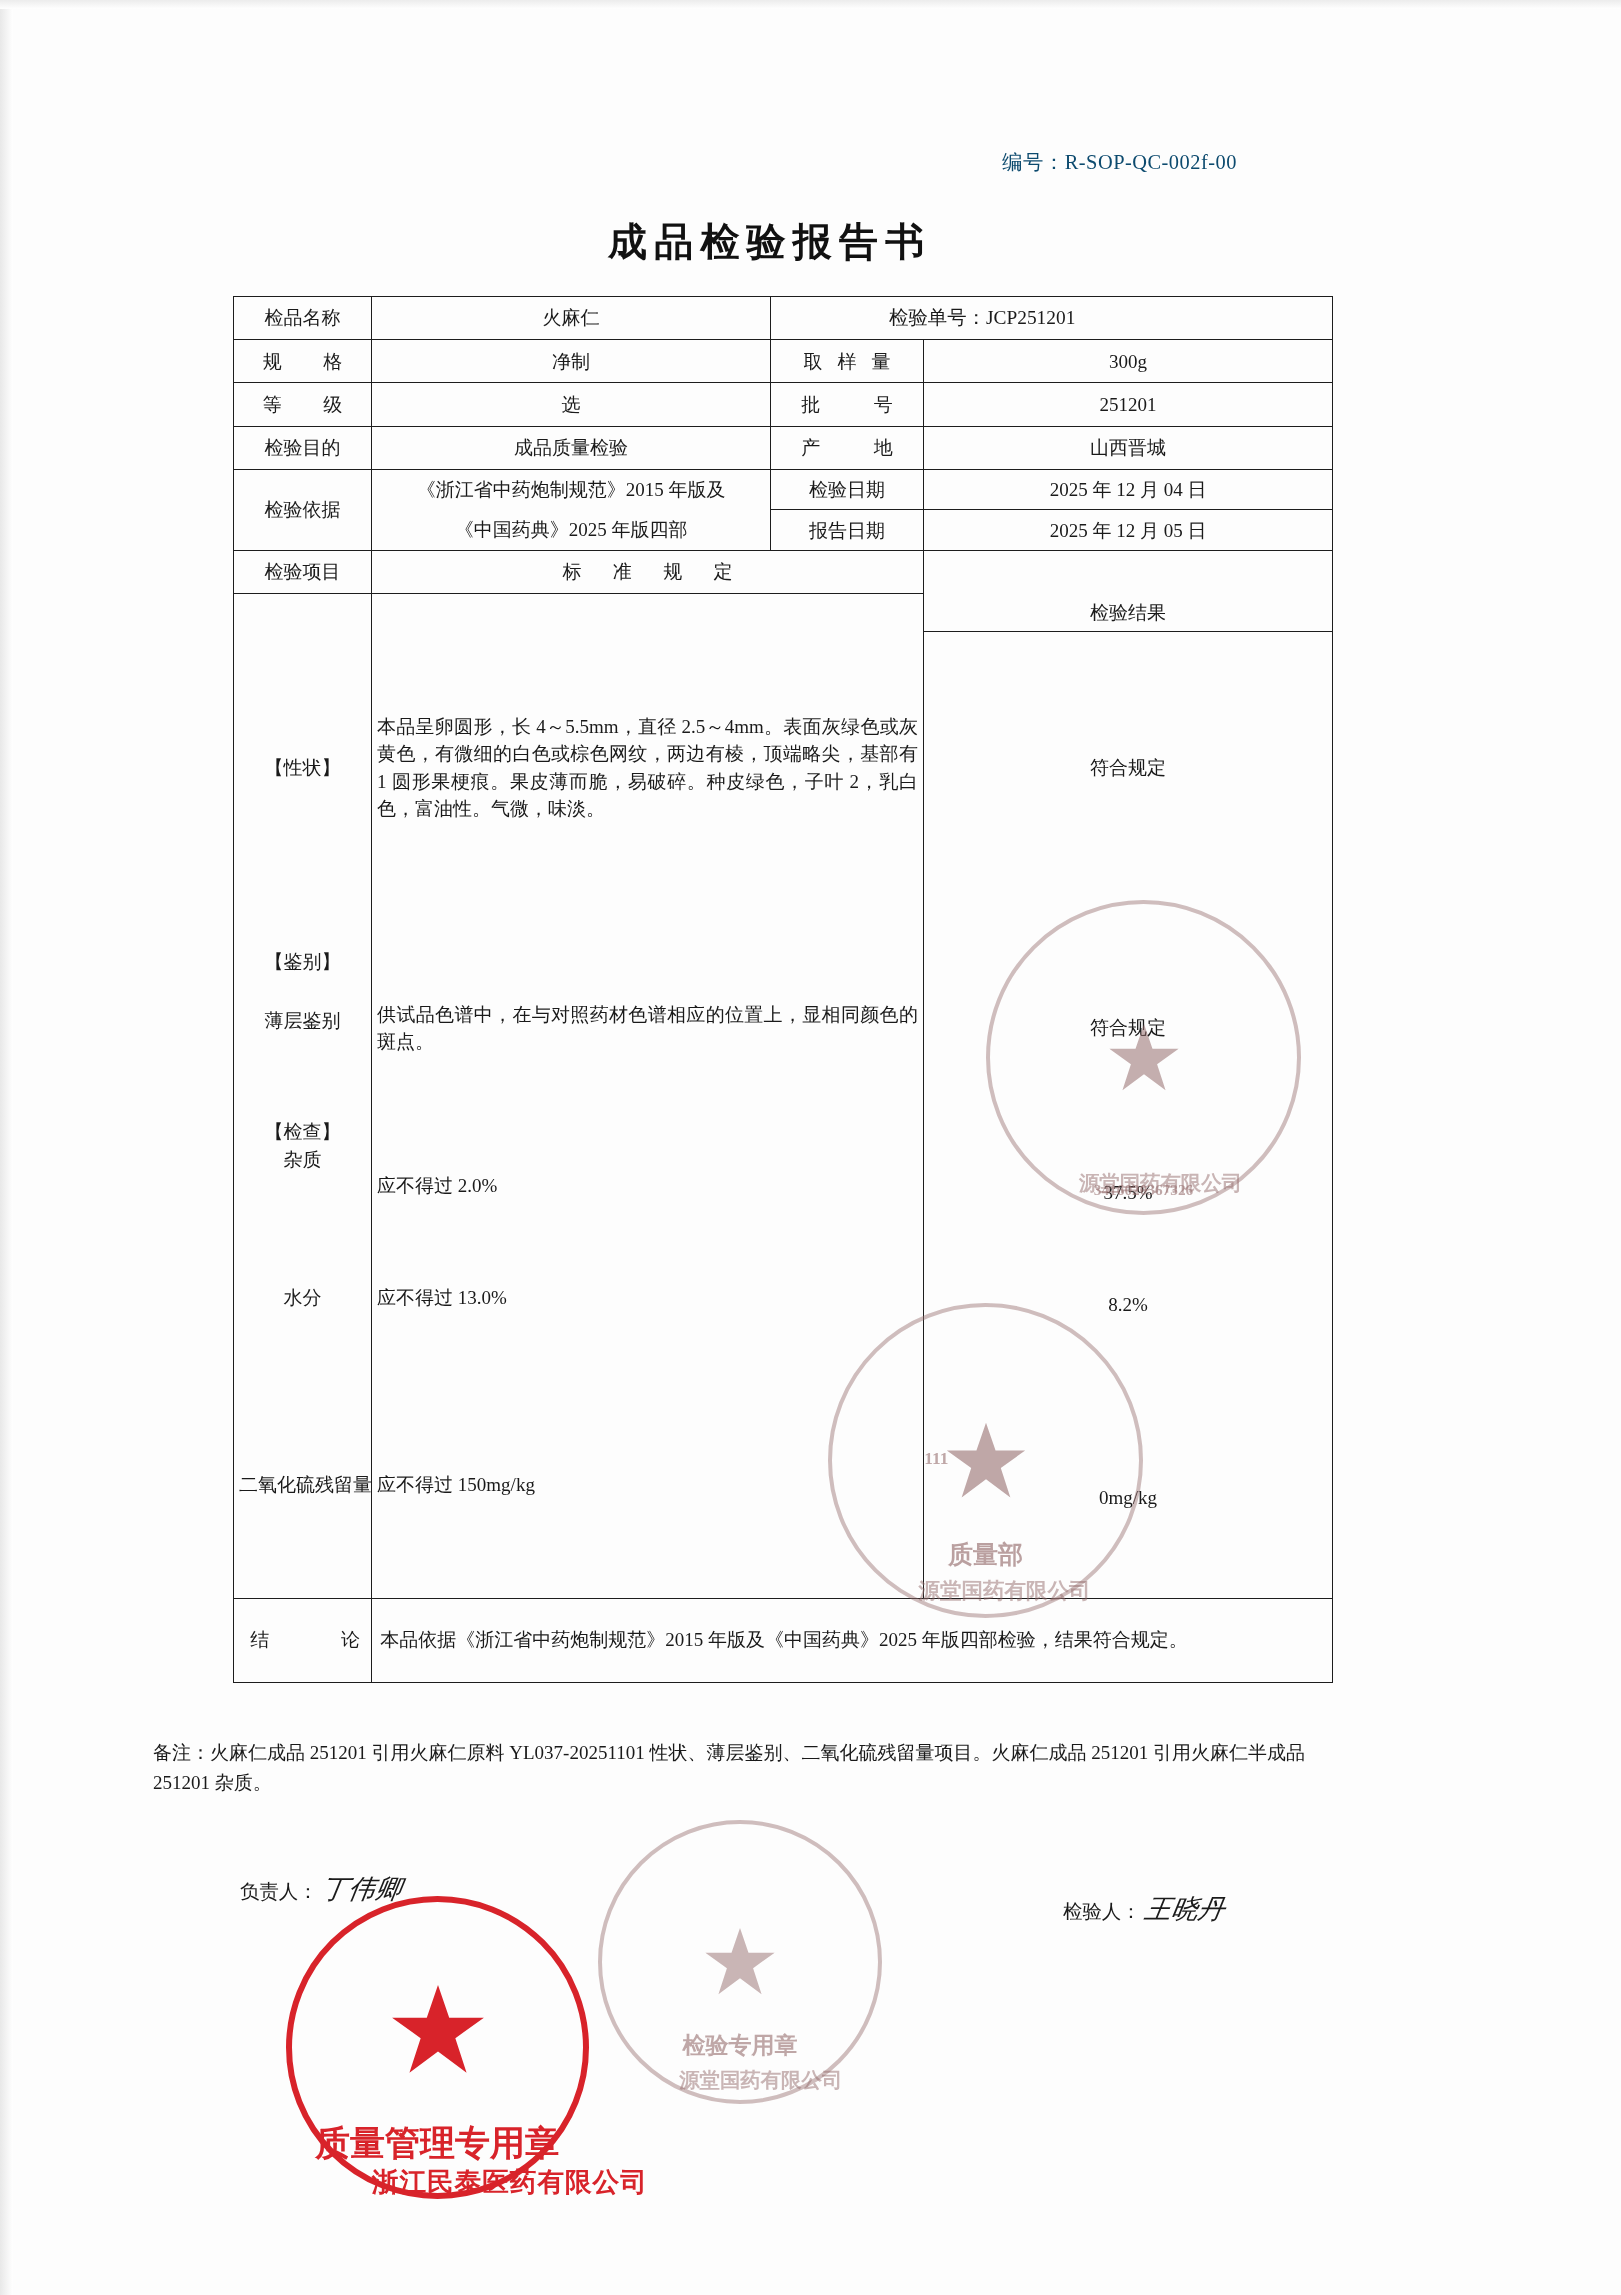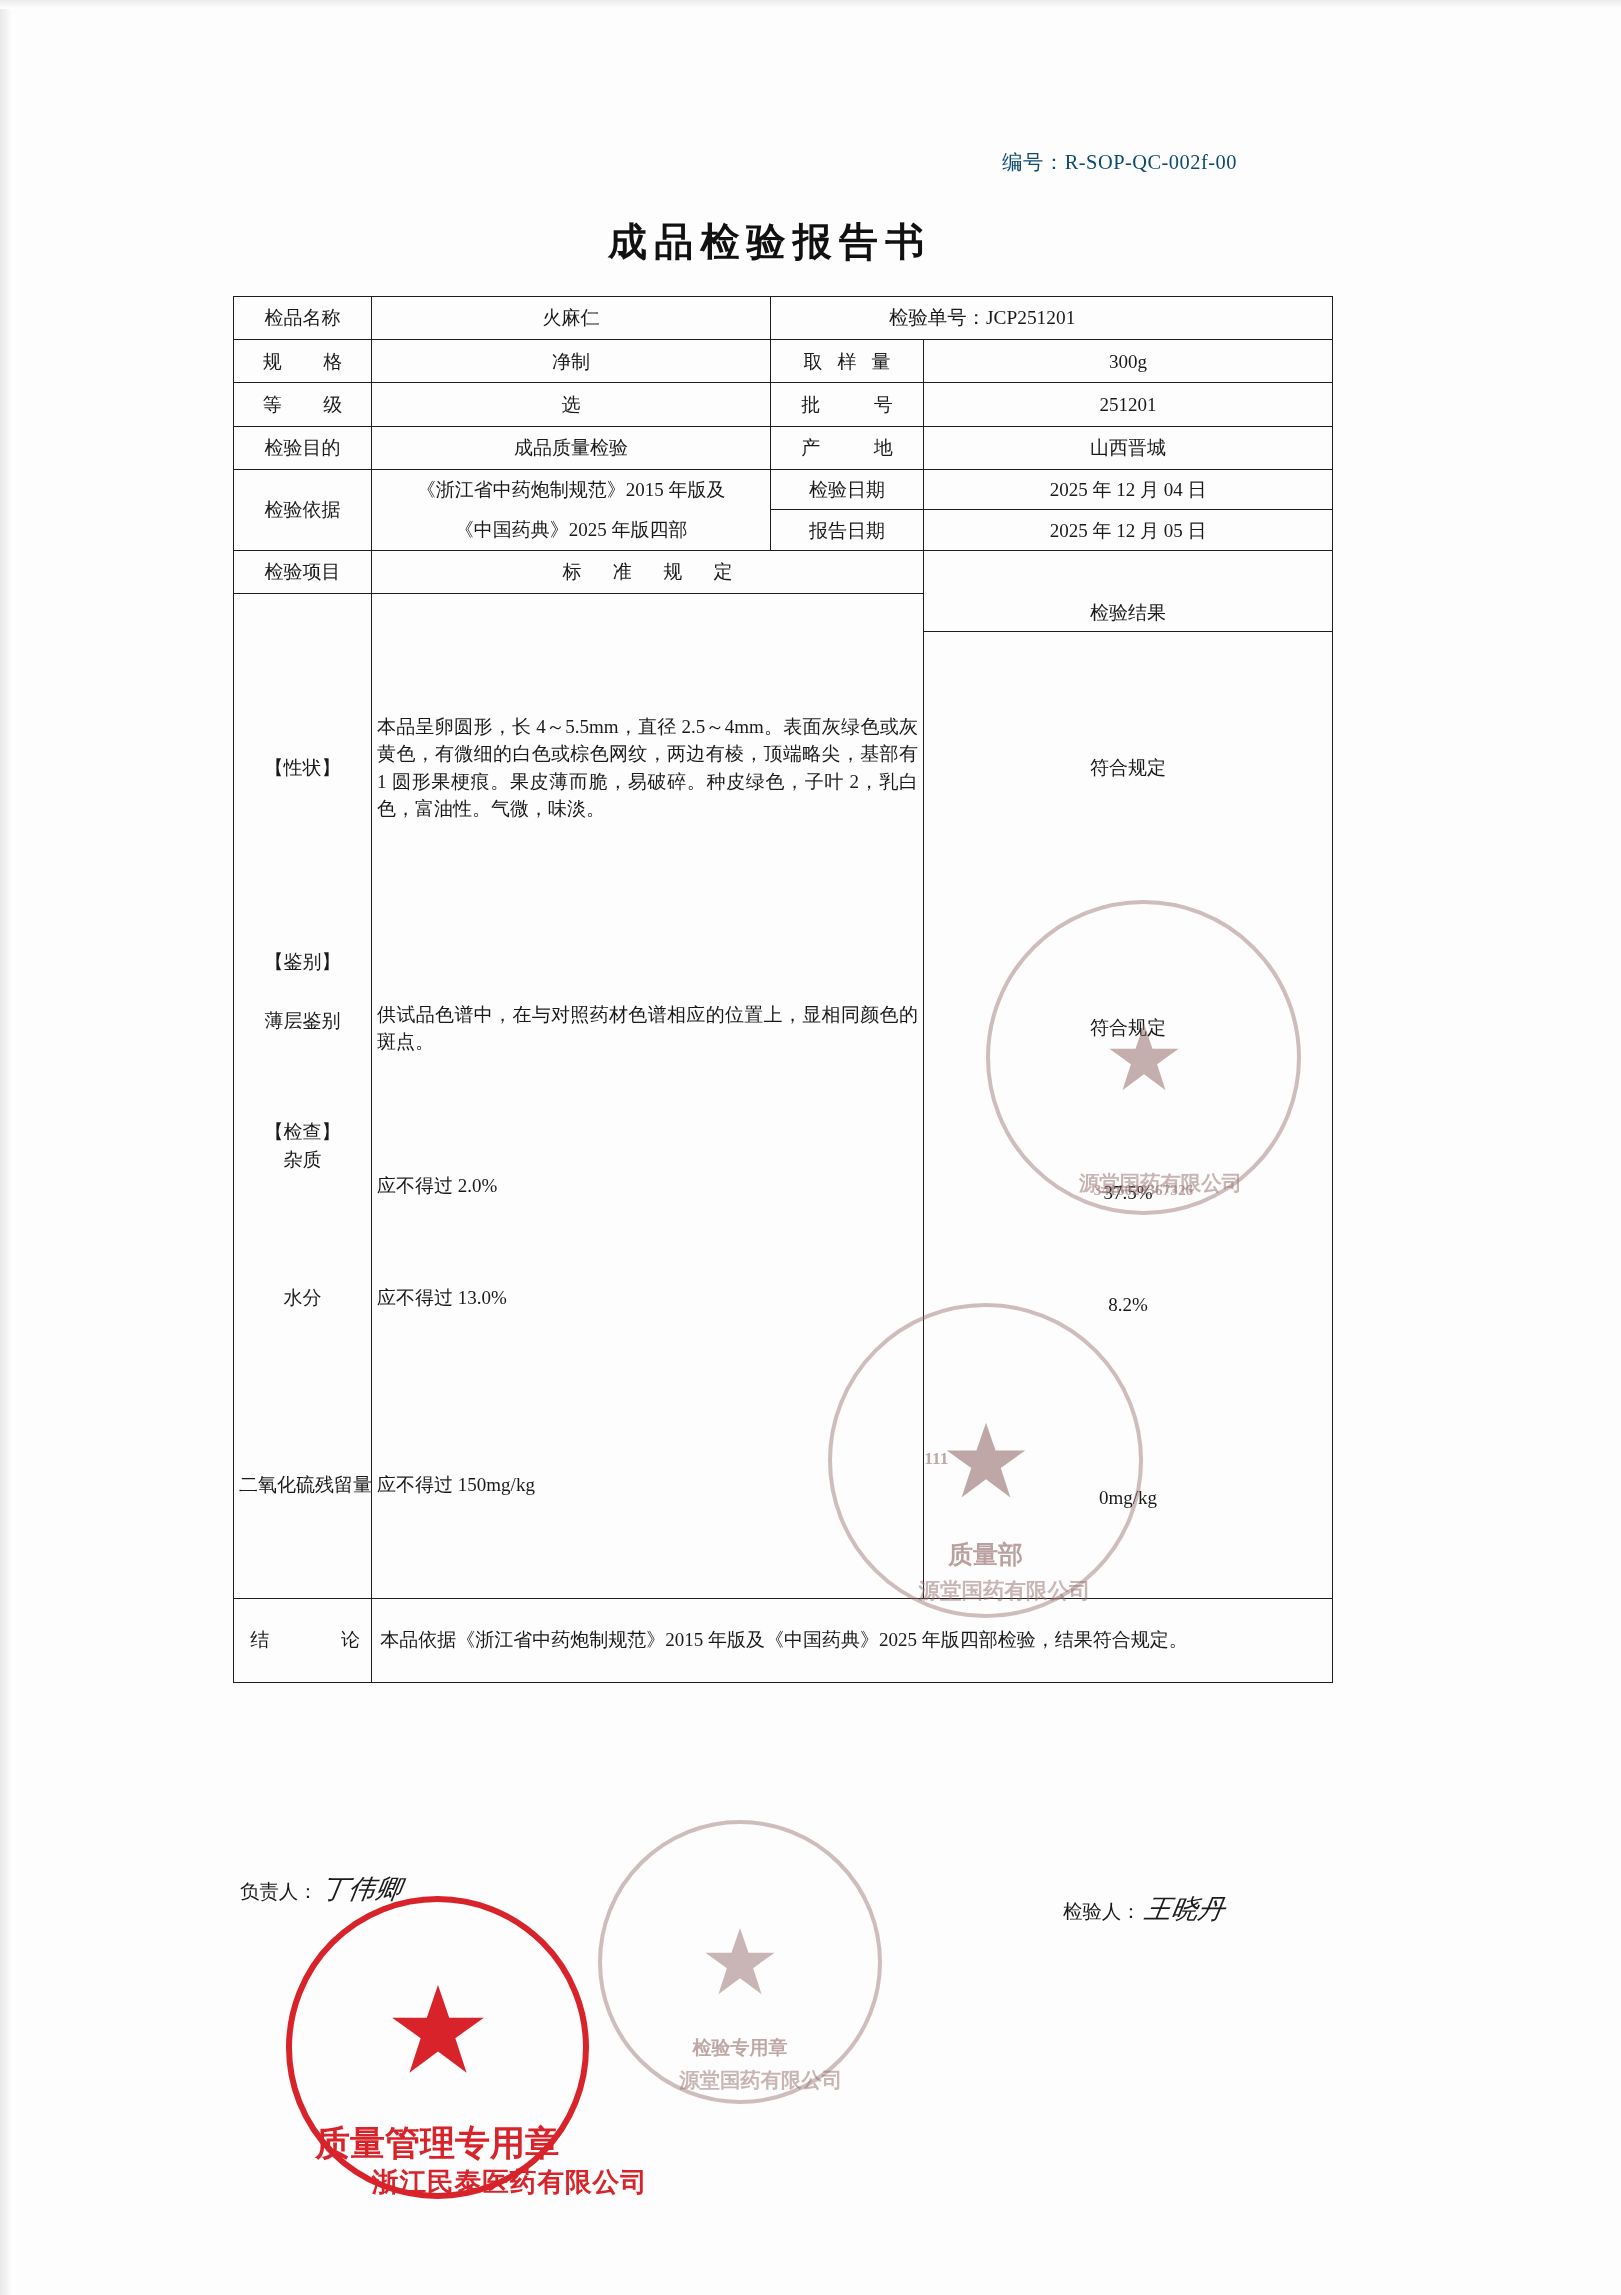--- a/index.html
+++ b/index.html
@@ -286,20 +286,21 @@
         <td class="result" style="border-top:none;border-bottom:none;padding-top:46px">0mg/kg</td>
       </tr>
 
       <tr>
         <td class="lbl sp4" style="height:77px">结　　论</td>
         <td class="concl-txt" colspan="3" style="padding:9.2px 8.2px">本品依据《浙江省中药炮制规范》2015 年版及《中国药典》2025 年版四部检验，结果符合规定。</td>
       </tr>
     </tbody>
   </table>
 
+  <div class="remark">备注：火麻仁成品 251201 引用火麻仁原料 YL037-20251101 性状、薄层鉴别、二氧化硫残留量项目。火麻仁成品 251201 引用火麻仁半成品 251201 杂质。</div>
 
   <div class="sign-row">
     <div class="sign-left">
       <span>负责人：</span>
       <span class="sig-script">丁伟卿</span>
     </div>
     <div class="sign-right">
       <span>检验人：</span>
       <span class="sig-script">王晓丹</span>
     </div>
@@ -332,21 +333,21 @@
 
   <div class="stamp stamp-faint" id="stamp-qc-faint">
     <div class="arc-text">
       <span style="font-size:20.4px;transform:rotate(-62deg) translate(-120px,-5.1px) rotate(62deg);">源堂国药有限公司</span>
     </div>
     <div class="star">
       <svg width="77" height="77" viewBox="0 0 100 100">
         <polygon points="50,6 61,38 95,38 67,58 78,92 50,71 22,92 33,58 5,38 39,38" fill="rgba(150,110,110,.5)"></polygon>
       </svg>
     </div>
-    <div class="bottom-text" style="font-size:19px;color:rgba(150,110,110,.6)">检验专用章</div>
+    <div class="bottom-text" style="font-size:23px;color:rgba(150,110,110,.6)">检验专用章</div>
   </div>
 
   <div class="stamp stamp-red" id="stamp-qa-red">
     <div class="arc-text">
       <span style="font-size:26.6px;transform:rotate(-64deg) translate(-133px,-8.2px) rotate(64deg);letter-spacing:1px;">浙江民泰医药有限公司</span>
     </div>
     <div class="star" style="top:44%">
       <svg width="102" height="102" viewBox="0 0 100 100">
         <polygon points="50,6 61,38 95,38 67,58 78,92 50,71 22,92 33,58 5,38 39,38" fill="#d8232a"></polygon>
       </svg>

